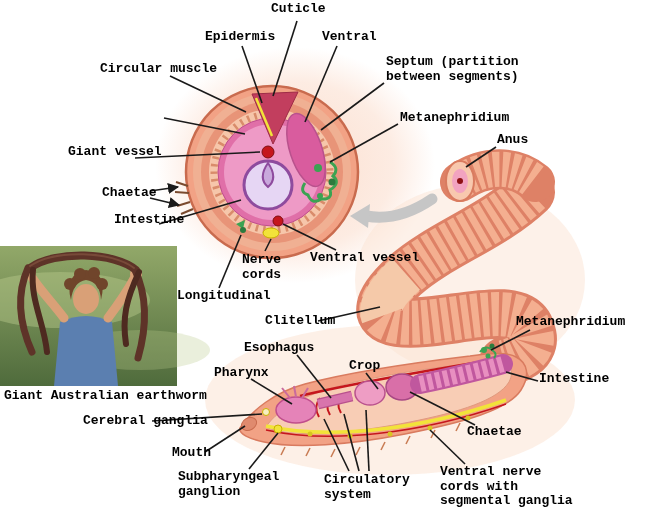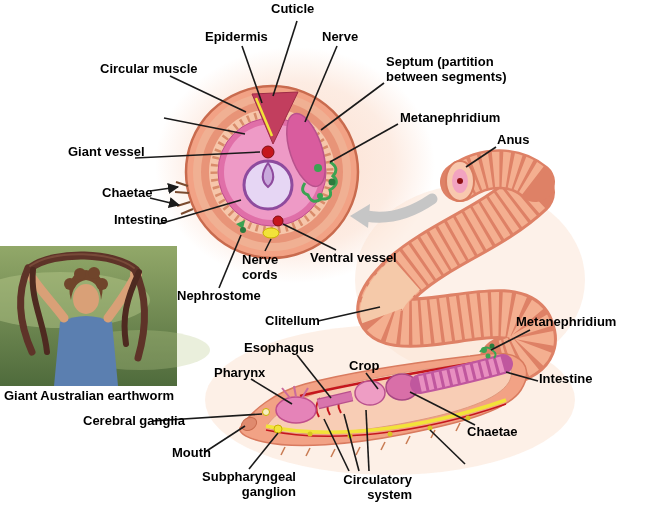--- a/index.html
+++ b/index.html
@@ -1,23 +1,23 @@
 <!DOCTYPE html>
 <html><head>
 <meta charset="utf-8">
 <style>
   *{margin:0;padding:0;box-sizing:border-box}
   html,body{background:#fff}
   #canvas{position:relative;width:646px;height:524px;background:#ffffff;overflow:hidden;
-          font-family:Liberation Sans, sans-serif}
+          font-family:Liberation Mono, monospace}
   #art{position:absolute;left:0;top:0}
   .lbl{position:absolute;font-weight:bold;font-size:13px;line-height:1.12;color:#000;
        white-space:nowrap;z-index:5}
   .wrap{white-space:normal}
-  .ctr{text-align:right}
+  .ctr{text-align:left}
 </style>
 </head>
 <body>
 
 <div id="canvas">
 
   <svg id="art" width="646" height="524" viewBox="0 0 646 524">
     <defs>
       <radialGradient id="halo" cx="50%" cy="50%" r="50%">
         <stop offset="0%" stop-color="#FBDCCB" stop-opacity="0.95"></stop>
@@ -194,37 +194,38 @@
       <line x1="249" y1="469" x2="278" y2="433"></line>
       <line x1="349" y1="471" x2="324" y2="419"></line>
       <line x1="359" y1="471" x2="344" y2="414"></line>
       <line x1="369" y1="471" x2="366" y2="410"></line>
       <line x1="465" y1="464" x2="430" y2="430"></line>
     </g>
   </svg>
 
   <div class="lbl" style="left:271px;top:2px">Cuticle</div>
   <div class="lbl" style="left:205px;top:30px">Epidermis</div>
-  <div class="lbl" style="left:322px;top:30px">Nerve</div>
+  <div class="lbl" style="left:322px;top:30px">Ventral</div>
   <div class="lbl" style="left:100px;top:62px">Circular muscle</div>
   <div class="lbl wrap" style="left:386px;top:55px;width:140px">Septum (partition between segments)</div>
   <div class="lbl" style="left:400px;top:111px">Metanephridium</div>
   <div class="lbl" style="left:68px;top:145px">Giant vessel</div>
   <div class="lbl" style="left:497px;top:133px">Anus</div>
   <div class="lbl" style="left:102px;top:186px">Chaetae</div>
   <div class="lbl" style="left:114px;top:213px">Intestine</div>
   <div class="lbl wrap" style="left:242px;top:253px;width:48px">Nerve cords</div>
   <div class="lbl" style="left:310px;top:251px">Ventral vessel</div>
-  <div class="lbl" style="left:177px;top:289px">Nephrostome</div>
+  <div class="lbl" style="left:177px;top:289px">Longitudinal</div>
   <div class="lbl" style="left:265px;top:314px">Clitellum</div>
   <div class="lbl" style="left:516px;top:315px">Metanephridium</div>
   <div class="lbl" style="left:244px;top:341px">Esophagus</div>
   <div class="lbl" style="left:349px;top:359px">Crop</div>
   <div class="lbl" style="left:214px;top:366px">Pharynx</div>
   <div class="lbl" style="left:539px;top:372px">Intestine</div>
   <div class="lbl" style="left:83px;top:414px">Cerebral ganglia</div>
   <div class="lbl" style="left:4px;top:389px">Giant Australian earthworm</div>
   <div class="lbl" style="left:467px;top:425px">Chaetae</div>
   <div class="lbl" style="left:172px;top:446px">Mouth</div>
   <div class="lbl wrap ctr" style="left:178px;top:470px;width:118px">Subpharyngeal ganglion</div>
   <div class="lbl wrap ctr" style="left:324px;top:473px;width:88px">Circulatory system</div>
+  <div class="lbl wrap" style="left:440px;top:465px;width:142px">Ventral nerve cords with segmental ganglia</div>
 
 </div>
 
 </body></html>

